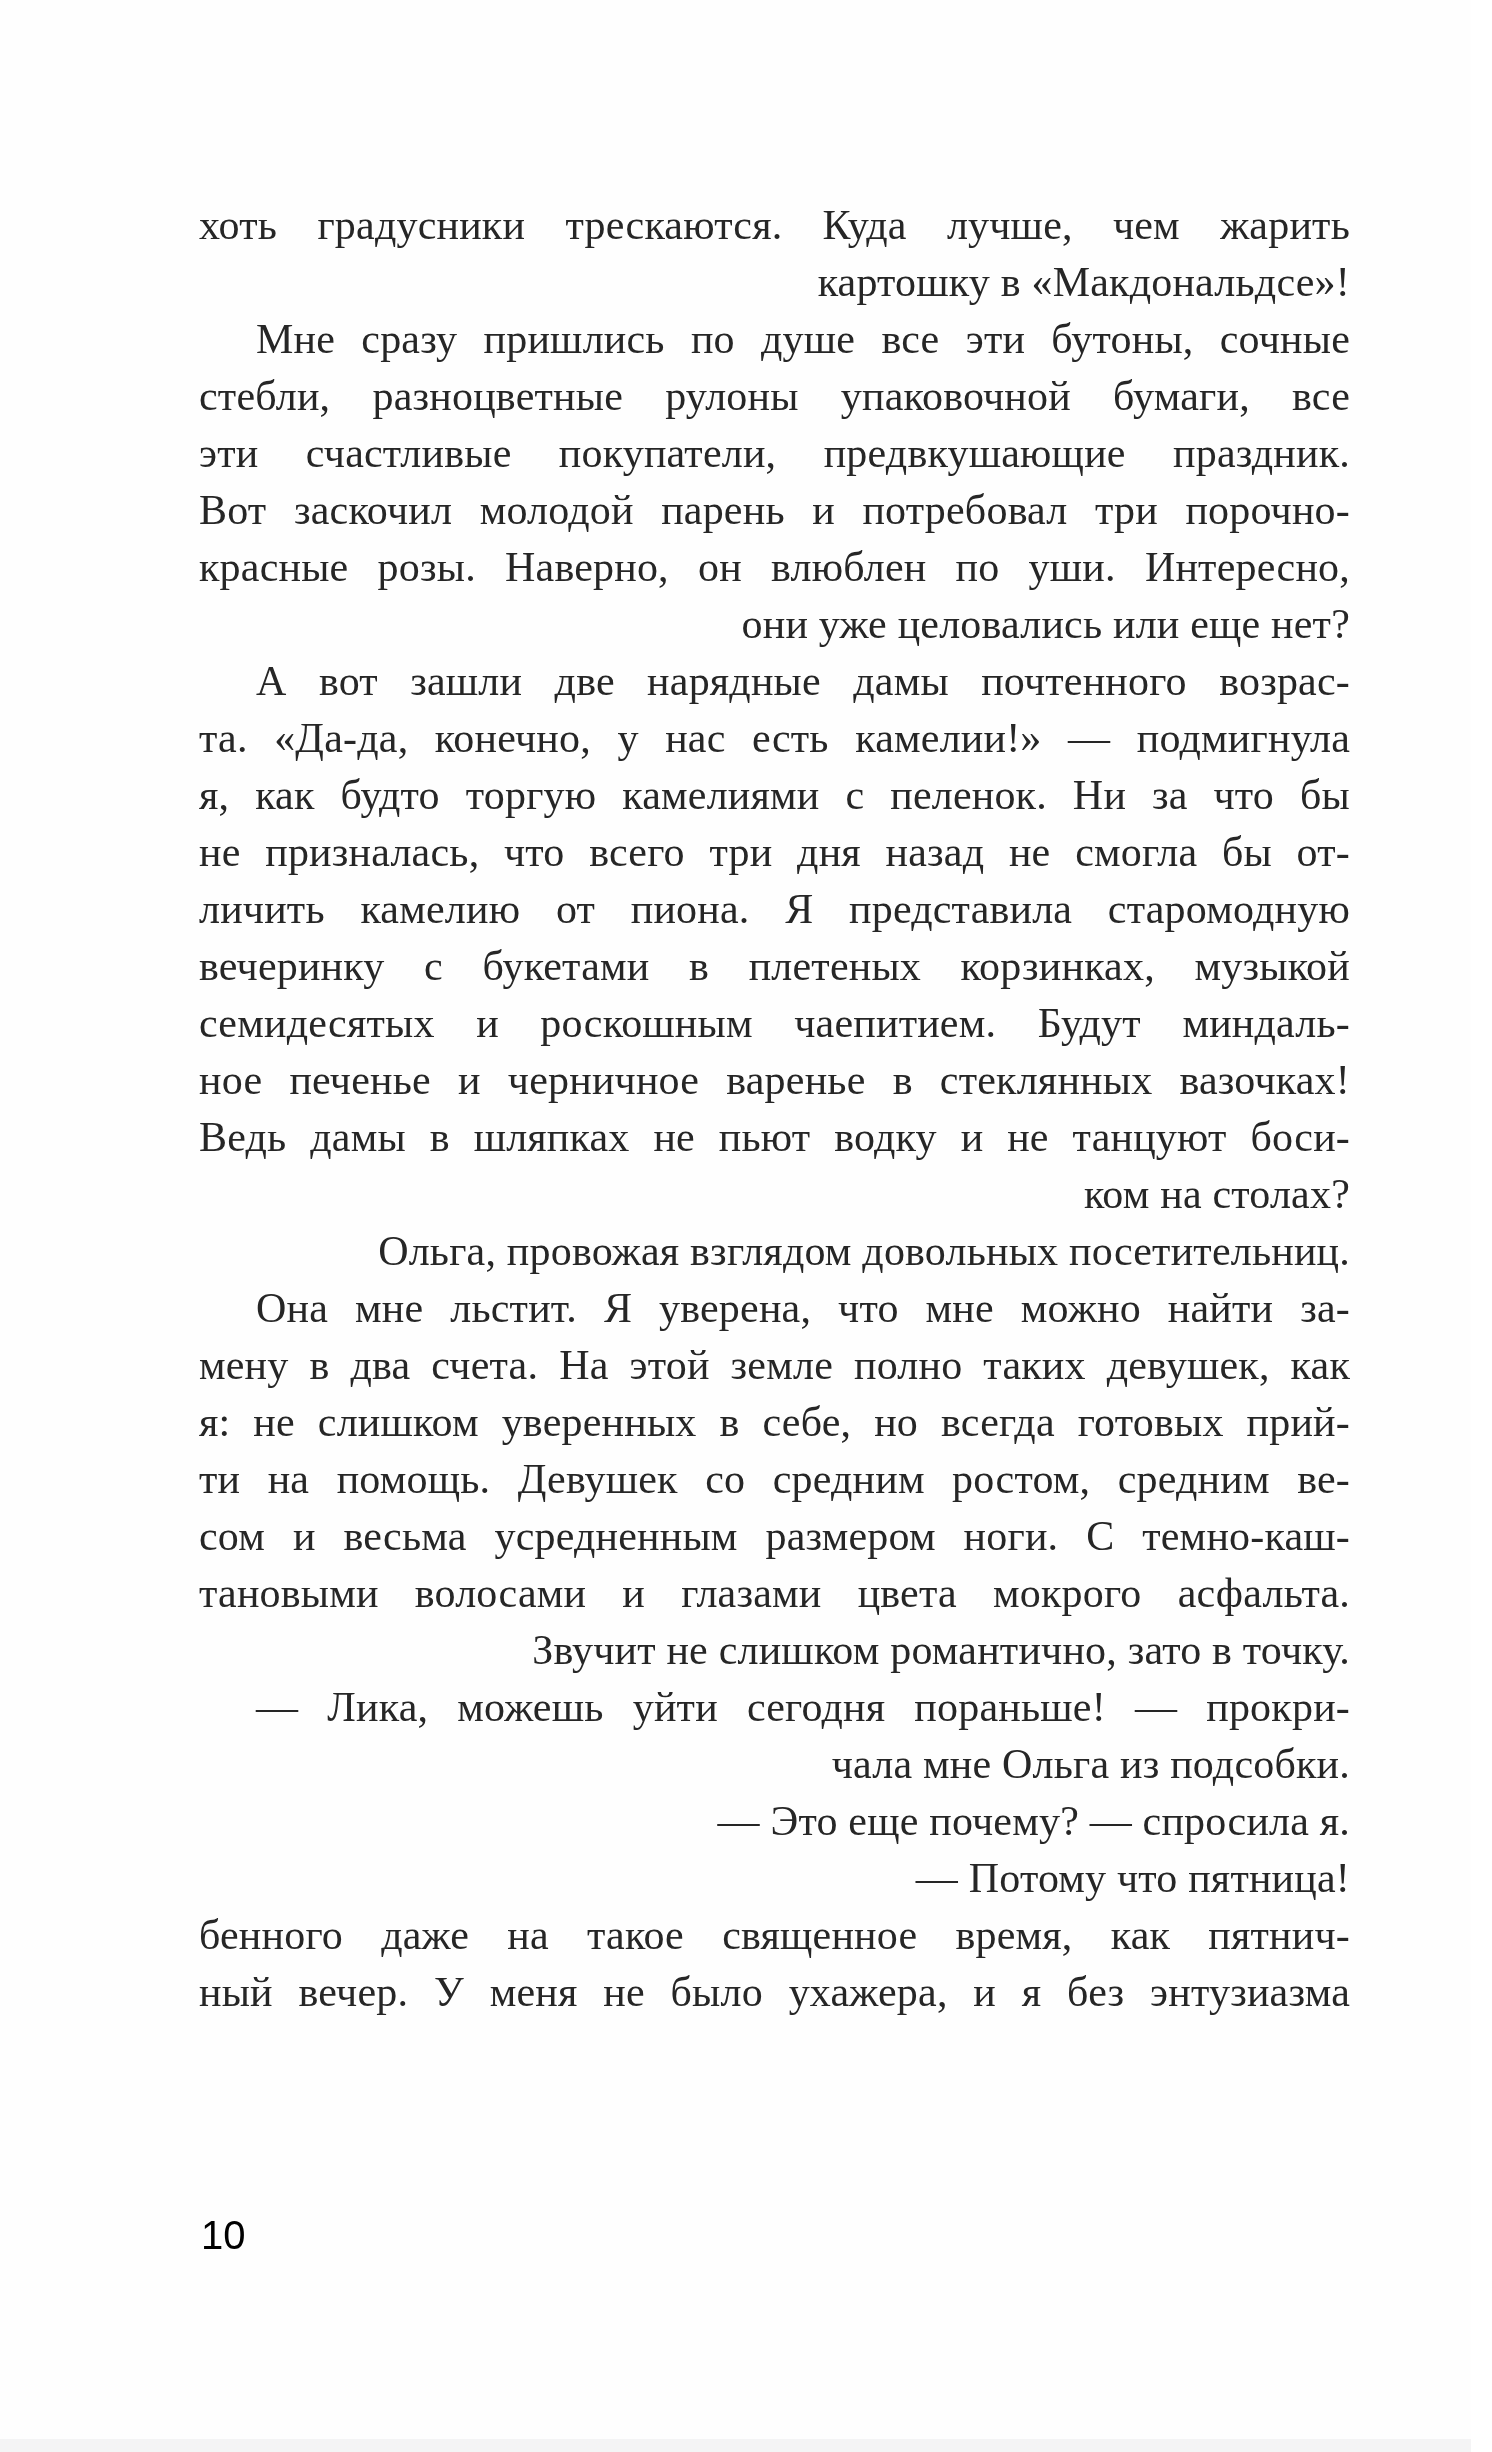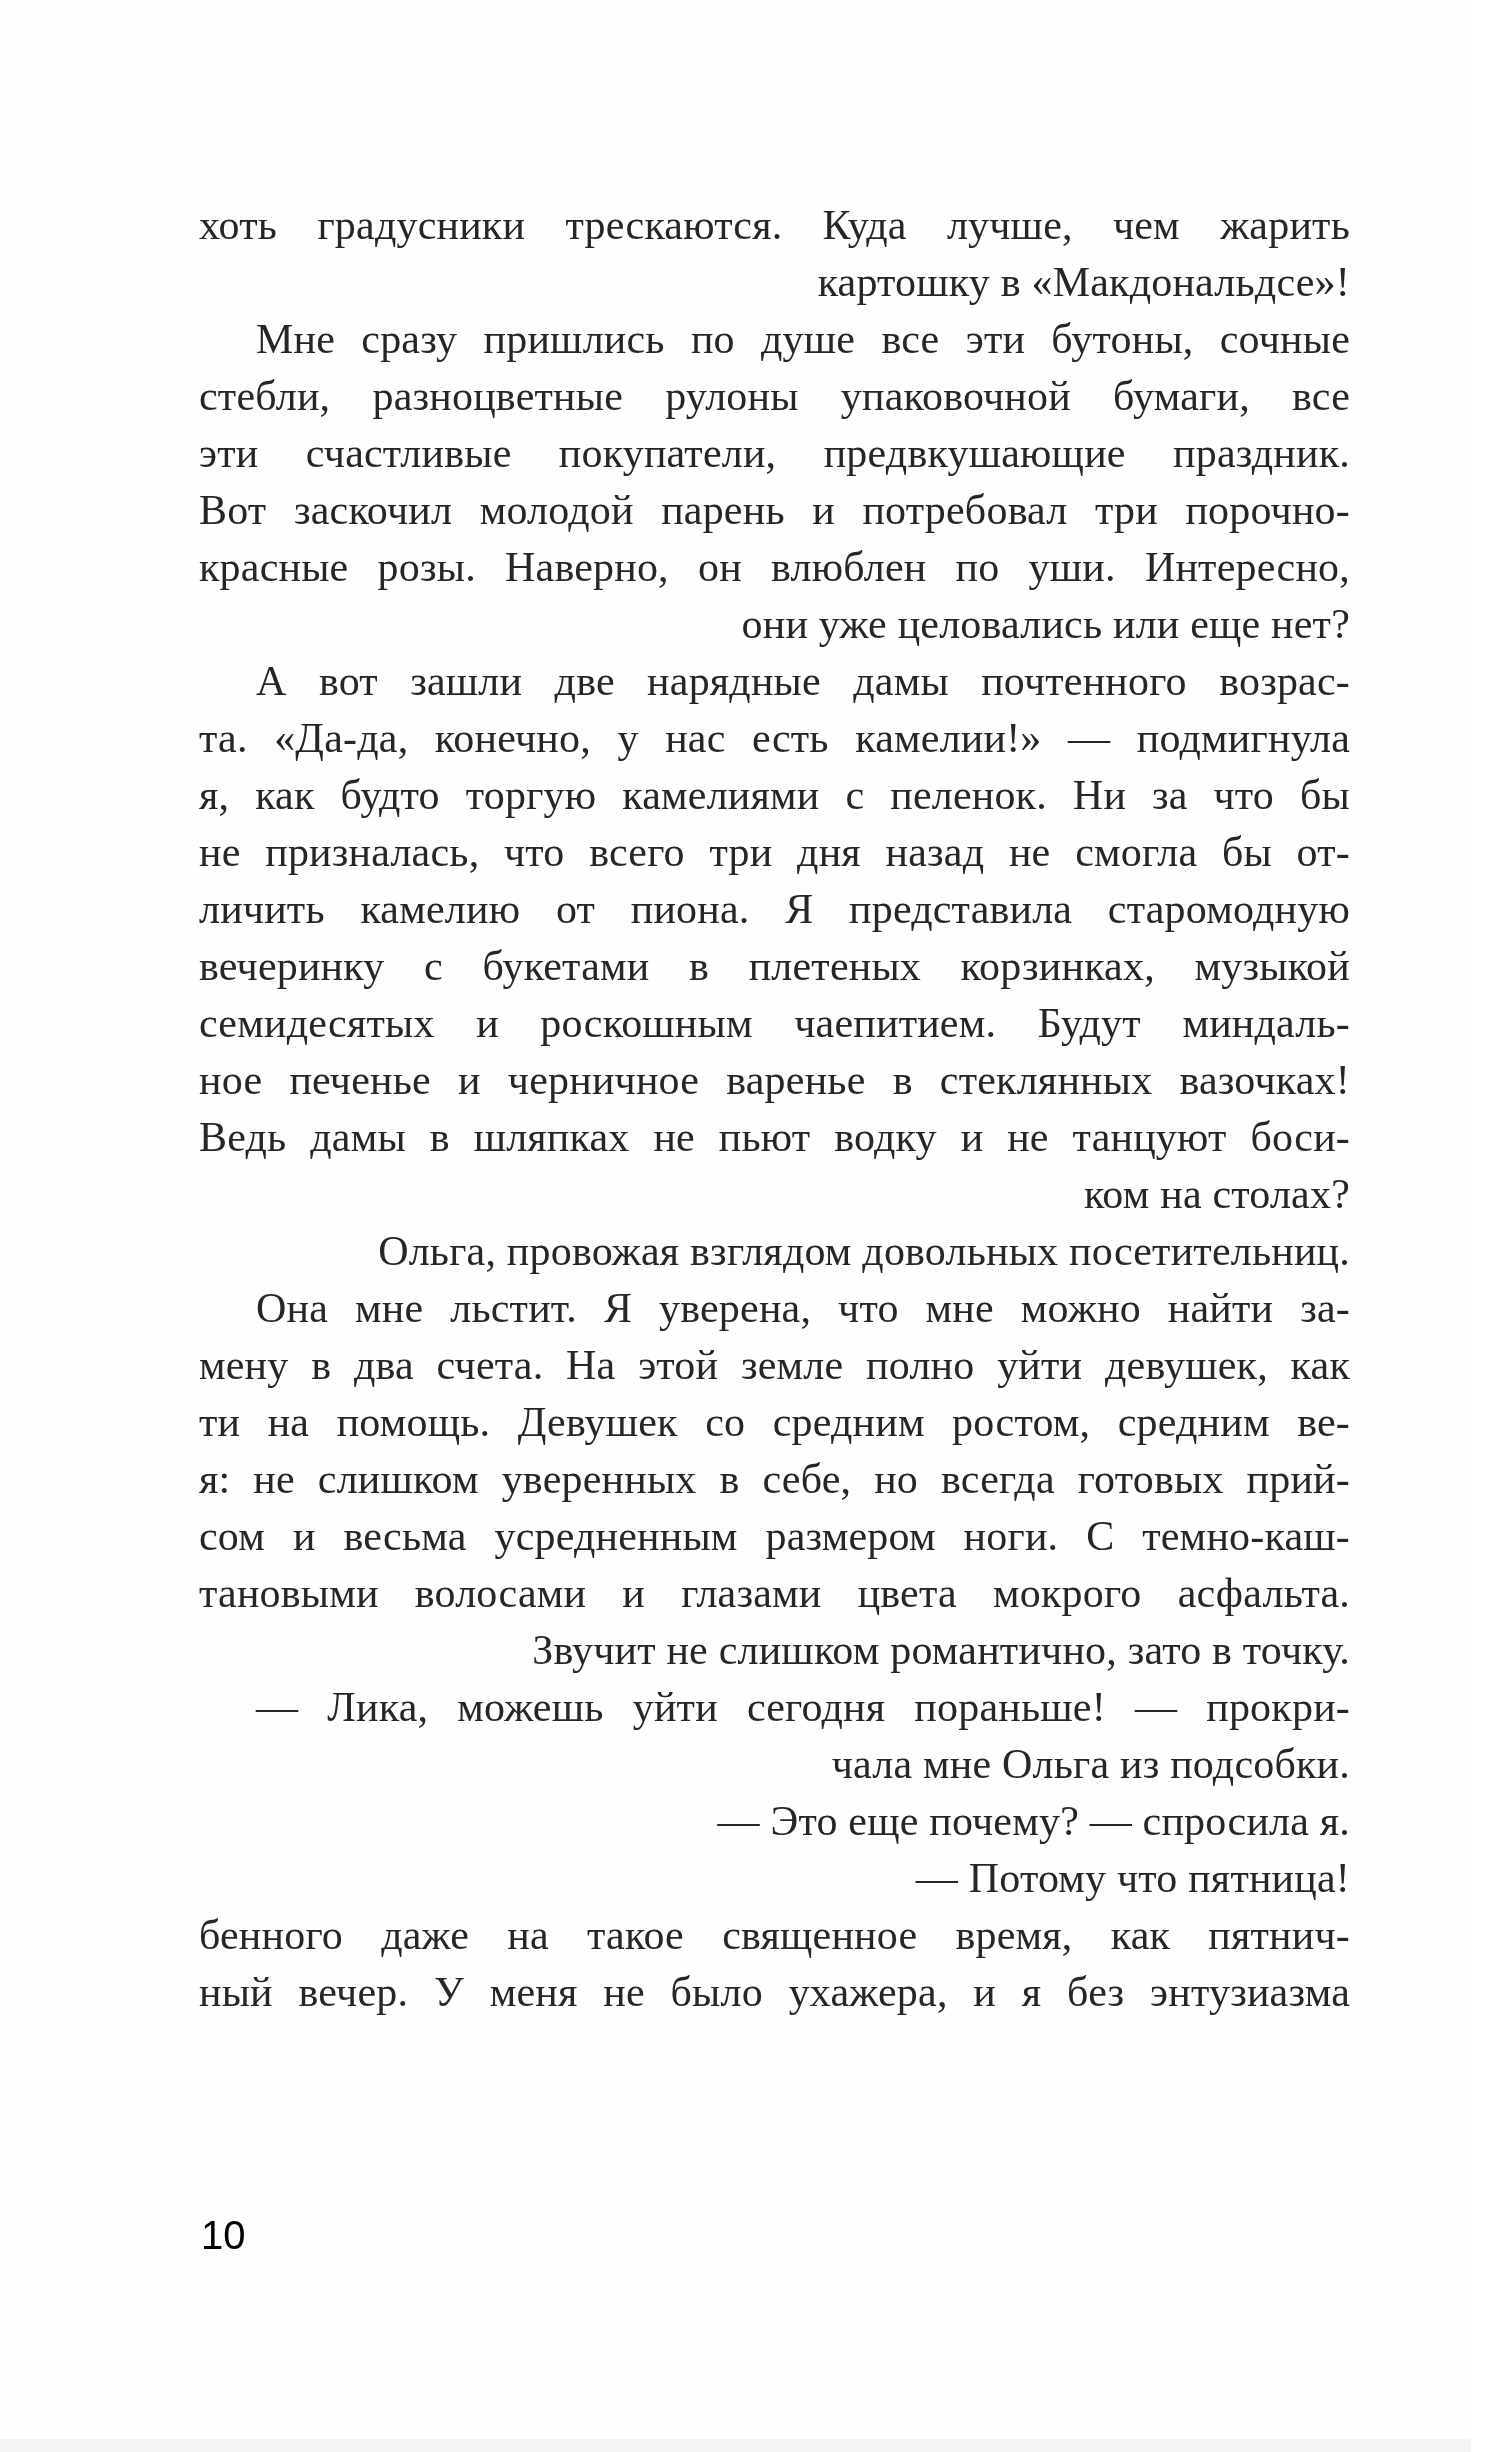--- a/index.html
+++ b/index.html
@@ -72,23 +72,23 @@
       <div class="line just">я, как будто торгую камелиями с пеленок. Ни за что бы</div>
       <div class="line just">не призналась, что всего три дня назад не смогла бы от-</div>
       <div class="line just">личить камелию от пиона. Я представила старомодную</div>
       <div class="line just">вечеринку с букетами в плетеных корзинках, музыкой</div>
       <div class="line just">семидесятых и роскошным чаепитием. Будут миндаль-</div>
       <div class="line just">ное печенье и черничное варенье в стеклянных вазочках!</div>
       <div class="line just">Ведь дамы в шляпках не пьют водку и не танцуют боси-</div>
       <div class="line">ком на столах?</div>
       <div class="line">Ольга, провожая взглядом довольных посетительниц.</div>
       <div class="line indent just">Она мне льстит. Я уверена, что мне можно найти за-</div>
-      <div class="line just">мену в два счета. На этой земле полно уйти девушек, как</div>
+      <div class="line just">мену в два счета. На этой земле полно таких девушек, как</div>
+      <div class="line just">я: не слишком уверенных в себе, но всегда готовых прий-</div>
       <div class="line just">ти на помощь. Девушек со средним ростом, средним ве-</div>
-      <div class="line just">я: не слишком уверенных в себе, но всегда готовых прий-</div>
       <div class="line just">сом и весьма усредненным размером ноги. С темно-каш-</div>
       <div class="line just">тановыми волосами и глазами цвета мокрого асфальта.</div>
       <div class="line">Звучит не слишком романтично, зато в точку.</div>
       <div class="line indent just">— Лика, можешь уйти сегодня пораньше! — прокри-</div>
       <div class="line">чала мне Ольга из подсобки.</div>
       <div class="line indent">— Это еще почему? — спросила я.</div>
       <div class="line indent">— Потому что пятница!</div>
       <div class="line just">бенного даже на такое священное время, как пятнич-</div>
       <div class="line just">ный вечер. У меня не было ухажера, и я без энтузиазма</div>
     </div>

